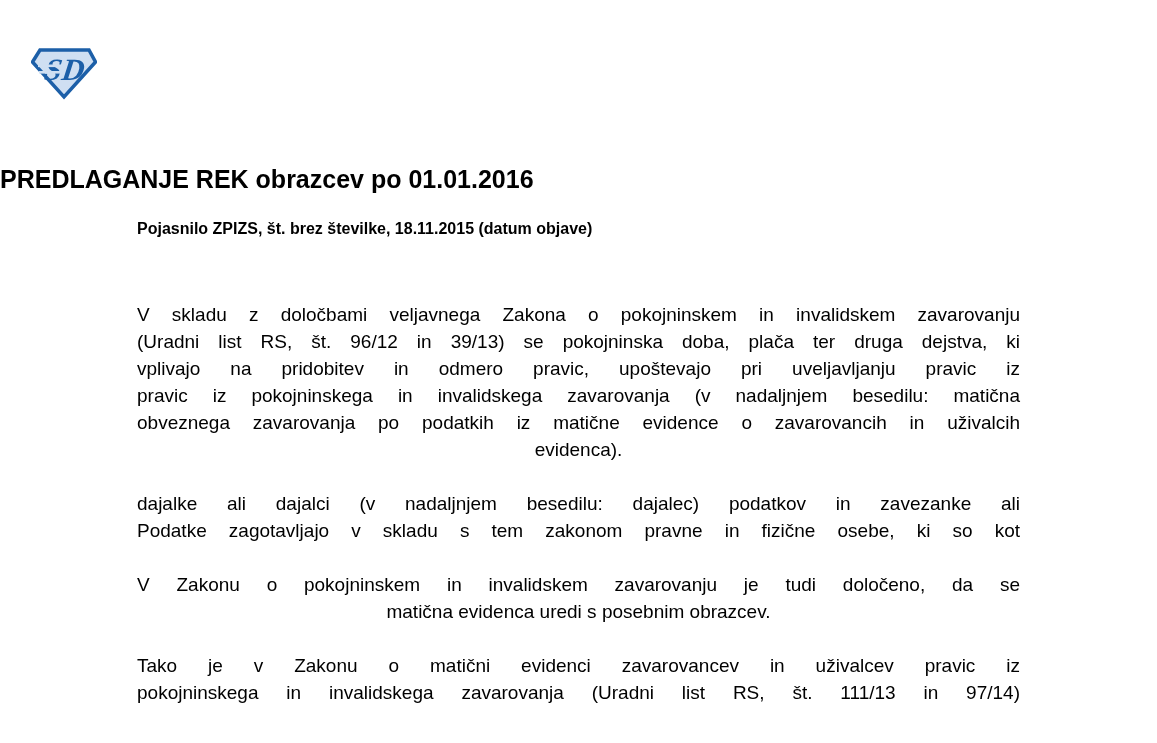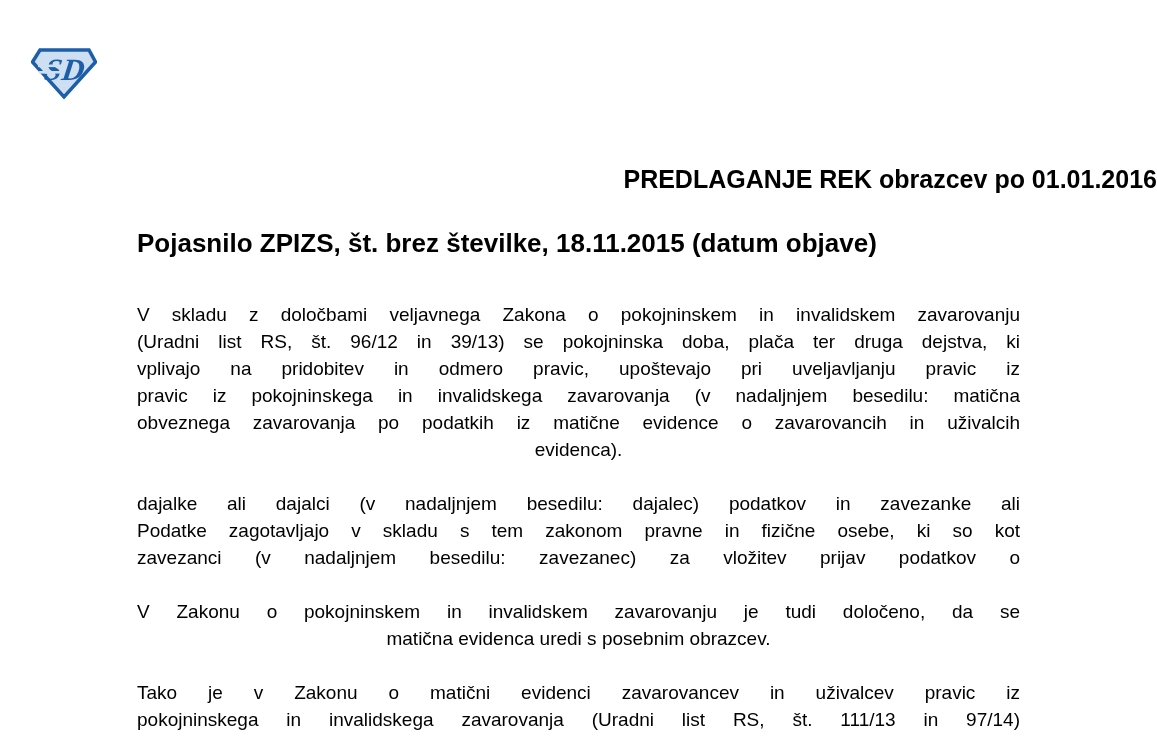--- a/index.html
+++ b/index.html
@@ -18,31 +18,31 @@
     left: 31px;
     top: 46px;
     width: 66px;
     height: 54px;
   }
   .doc-title {
     position: absolute;
     top: 165px;
     left: 0;
     width: 1157px;
-    text-align: right;
+    text-align: left;
     font-size: 25px;
     font-weight: bold;
     letter-spacing: 0px;
   }
   .doc-subtitle {
     position: absolute;
-    top: 228px;
+    top: 220px;
     left: 137px;
     width: 883px;
-    font-size: 26px;
+    font-size: 16px;
     font-weight: bold;
   }
   .doc-body {
     position: absolute;
     top: 301px;
     left: 137px;
     width: 883px;
     font-size: 19px;
     line-height: 27px;
   }
@@ -78,21 +78,20 @@
       <div class="jline">(Uradni list RS, št. 96/12 in 39/13) se pokojninska doba, plača ter druga dejstva, ki</div>
       <div class="jline">vplivajo na pridobitev in odmero pravic, upoštevajo pri uveljavljanju pravic iz</div>
       <div class="jline">pravic iz pokojninskega in invalidskega zavarovanja (v nadaljnjem besedilu: matična</div>
       <div class="jline">obveznega zavarovanja po podatkih iz matične evidence o zavarovancih in uživalcih</div>
       <div class="lline">evidenca).</div>
     </div>
 
     <div class="paragraph">
       <div class="jline">dajalke ali dajalci (v nadaljnjem besedilu: dajalec) podatkov in zavezanke ali</div>
       <div class="jline">Podatke zagotavljajo v skladu s tem zakonom pravne in fizične osebe, ki so kot</div>
-      <div class="jline">zavezanci (v nadaljnjem besedilu: zavezanec) za vložitev prijav podatkov o</div>
     </div>
 
     <div class="paragraph">
       <div class="jline">V Zakonu o pokojninskem in invalidskem zavarovanju je tudi določeno, da se</div>
       <div class="lline">matična evidenca uredi s posebnim obrazcev.</div>
     </div>
 
     <div class="paragraph">
       <div class="jline">Tako je v Zakonu o matični evidenci zavarovancev in uživalcev pravic iz</div>
       <div class="jline">pokojninskega in invalidskega zavarovanja (Uradni list RS, št. 111/13 in 97/14)</div>

